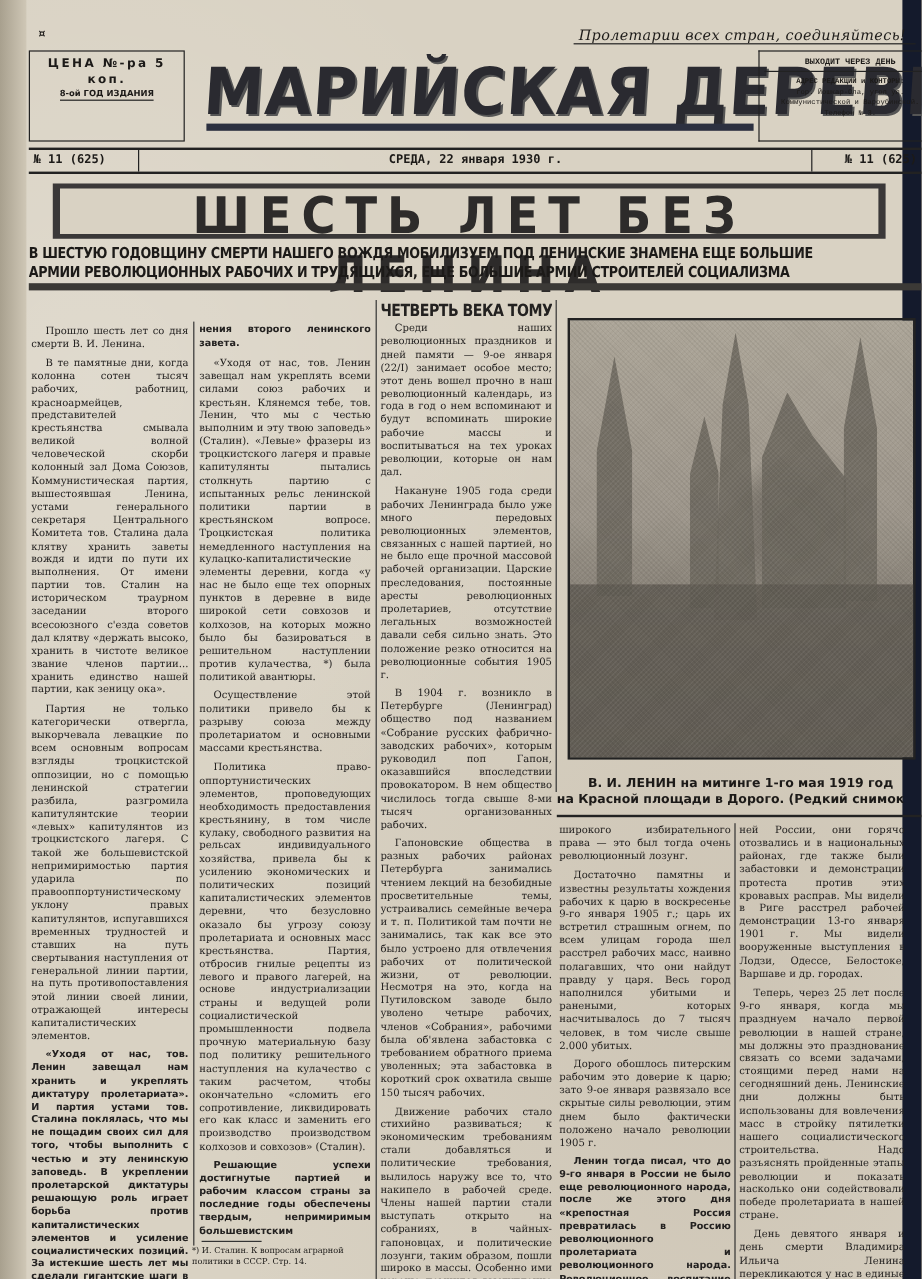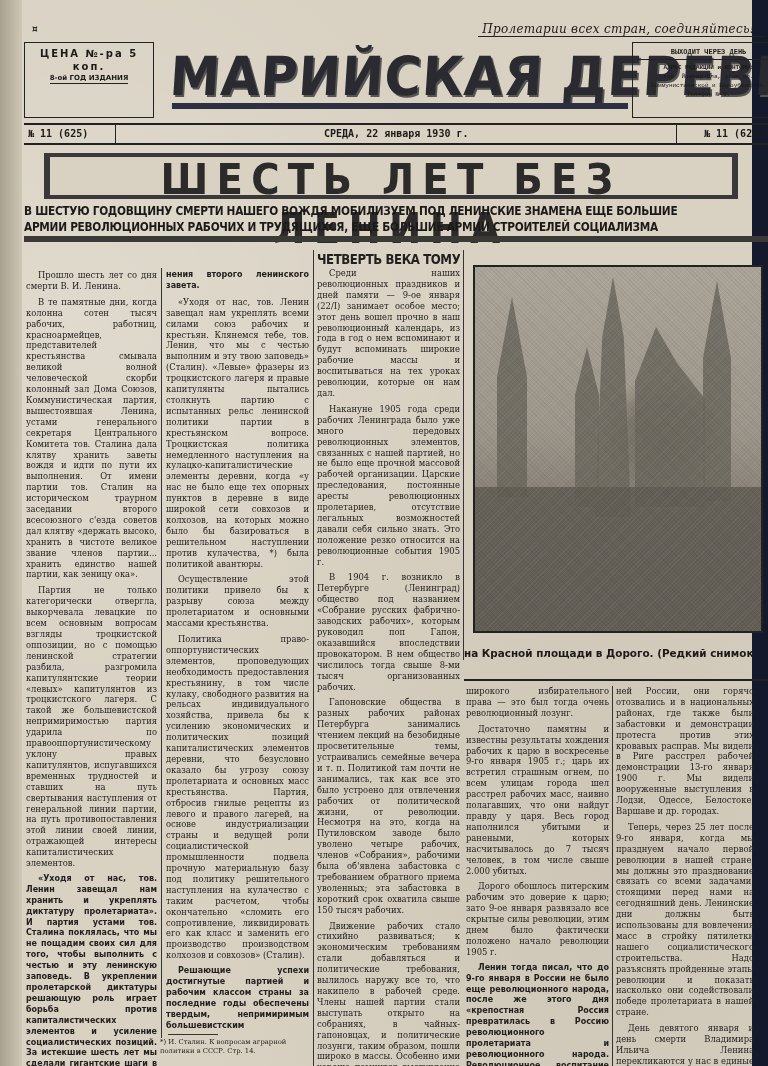--- a/index.html
+++ b/index.html
@@ -196,31 +196,32 @@
   <div class="photo">
     <div class="tower" style="left:22px; top:30px; width:30px; height:200px; clip-path: polygon(50% 0, 100% 40%, 100% 100%, 0 100%, 0 40%);"></div>
     <div class="tower" style="left:120px; top:10px; width:36px; height:240px; clip-path: polygon(50% 0, 80% 25%, 100% 100%, 0 100%, 20% 25%);"></div>
     <div class="tower" style="left:100px; top:80px; width:24px; height:160px; clip-path: polygon(50% 0, 100% 30%, 100% 100%, 0 100%, 0 30%);"></div>
     <div class="tower" style="left:160px; top:60px; width:70px; height:180px; clip-path: polygon(30% 0, 60% 20%, 100% 40%, 100% 100%, 0 100%, 0 30%);"></div>
     <div class="tower" style="left:228px; top:14px; width:28px; height:220px; clip-path: polygon(50% 0, 100% 35%, 100% 100%, 0 100%, 0 35%);"></div>
     <div class="tower" style="left:0; top:220px; width:290px; height:150px; background:#5f5a52;"></div>
     <div class="noise"></div>
   </div>
   <div class="caption">
+    <div class="l1">В. И. ЛЕНИН на митинге 1-го мая 1919 год</div>
     <div>на Красной площади в Дорого. (Редкий снимок</div>
   </div>
   <div class="caption-rule"></div>
 
   <div class="col" style="left:466px; top:686px; width:143px; height:380px;">
     <p style="text-indent:0">широкого избирательного права — это был тогда очень революционный лозунг.</p>
     <p>Достаточно памятны и известны результаты хождения рабочих к царю в воскресенье 9-го января 1905 г.; царь их встретил страшным огнем, по всем улицам города шел расстрел рабочих масс, наивно полагавших, что они найдут правду у царя. Весь город наполнился убитыми и ранеными, которых насчитывалось до 7 тысяч человек, в том числе свыше 2.000 убитых.</p>
     <p>Дорого обошлось питерским рабочим это доверие к царю; зато 9-ое января развязало все скрытые силы революции, этим днем было фактически положено начало революции 1905 г.</p>
     <p class="bold">Ленин тогда писал, что до 9-го января в России не было еще революционного народа, после же этого дня «крепостная Россия превратилась в Россию революционного пролетариата и революционного народа. Революционное воспитание пролетариата за один день шагнуло вперед так, как оно не могло шагнуть в месяцы и в годы серой, будничной забитой жизни».</p>
 
   </div>
 
   <div class="col" style="left:616px; top:686px; width:138px; height:380px;">
-    <p style="text-indent:0">ней России, они горячо отозвались и в национальных районах, где также были забастовки и демонстрации протеста против этих кровавых расправ. Мы видели в Риге расстрел рабочей демонстрации 13-го января 1900 г. Мы видели вооруженные выступления в Лодзи, Одессе, Белостоке, Варшаве и др. городах.</p>
+    <p style="text-indent:0">ней России, они горячо отозвались и в национальных районах, где также были забастовки и демонстрации протеста против этих кровавых расправ. Мы видели в Риге расстрел рабочей демонстрации 13-го января 1901 г. Мы видели вооруженные выступления в Лодзи, Одессе, Белостоке, Варшаве и др. городах.</p>
     <p>Теперь, через 25 лет после 9-го января, когда мы празднуем начало первой революции в нашей стране, мы должны это празднование связать со всеми задачами, стоящими перед нами на сегодняшний день. Ленинские дни должны быть использованы для вовлечения масс в стройку пятилетки нашего социалистического строительства. Надо разъяснять пройденные этапы революции и показать насколько они содействовали победе пролетариата в нашей стране.</p>
     <p>День девятого января и день смерти Владимира Ильича Ленина перекликаются у нас в единые ленинские дни, которые должны служить революционизирующими днями, помогающими партии и советской власти поднимать активность масс на всех фронтах нашей работы и звать их к строительству новой социалистической жизни.</p>
 
   </div>
 </div>
 
 </body></html>

